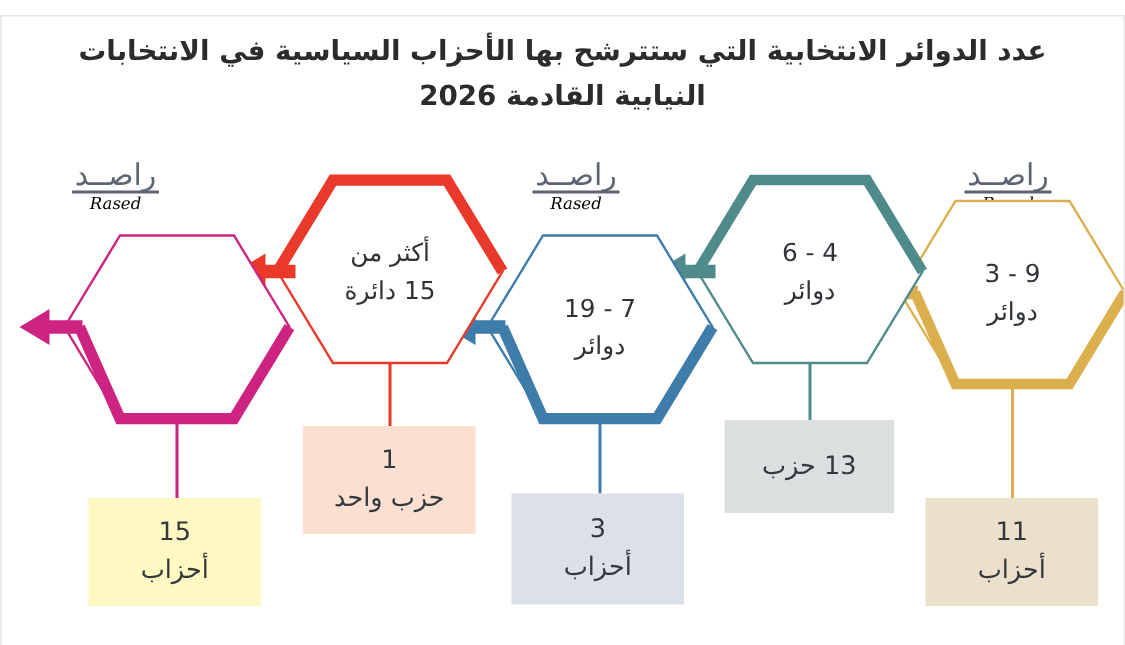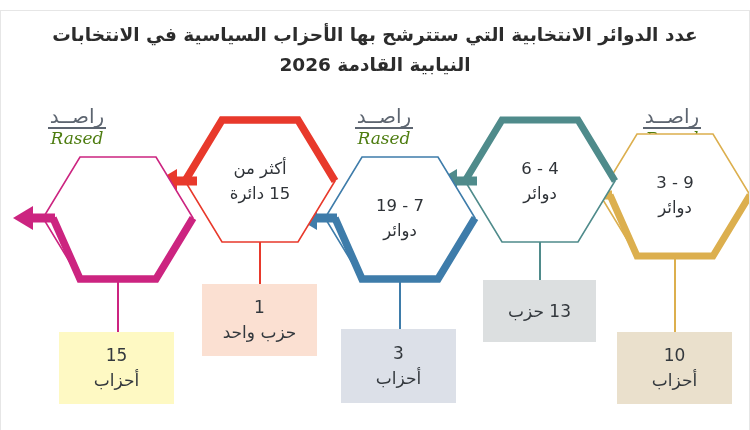--- a/index.html
+++ b/index.html
@@ -60,23 +60,23 @@
     display: block;
     width: 58px;
     height: 1.6px;
     background: #5d6570;
     margin: 1px auto 1px auto;
   }
   .logo .en {
     display: block;
     font-family: "DejaVu Serif", "Liberation Serif", serif;
     font-style: italic;
-    font-size: 17px;
+    font-size: 11px;
     line-height: 1.05;
-    color: #4d7c0f;
+    color: #000000;
   }
 
   
   .group { position: absolute; }
 
   .hexwrap {
     position: absolute;
     width: 150px;
     height: 150px;
   }
@@ -155,21 +155,21 @@
         <polygon points="-26,75 -6,63 -6,87" fill="#DCAF4E"></polygon>
         <rect x="-10" y="70.5" width="22" height="9" fill="#DCAF4E"></rect>
       </svg>
       <div class="hexlabel">
         <span>9 - 3</span>
         <span>دوائر</span>
       </div>
     </div>
     <div class="stem" style="left:674px; top:246px; height:76px; background:#DCAF4E;"></div>
     <div class="vbox" style="left:617px; top:322px; width:115px; height:72px; background:#EAE0CC;">
-      <span class="num">10</span>
+      <span class="num">11</span>
       <span>أحزاب</span>
     </div>
   </div>
 
   <div class="group">
     <div class="hexwrap" style="left:465px; top:96px;">
       <svg width="150" height="150" viewBox="0 0 150 150" aria-hidden="true">
         <polygon points="37,14 113,14 150,75 113,136 37,136 0,75" fill="#ffffff" stroke="#4F8B8B" stroke-width="1.6"></polygon>
         <polyline points="0,75 37,14 113,14 150,75" fill="none" stroke="#4F8B8B" stroke-width="7" stroke-linejoin="miter"></polyline>
         <polygon points="-28,75 -8,63 -8,87" fill="#4F8B8B"></polygon>

